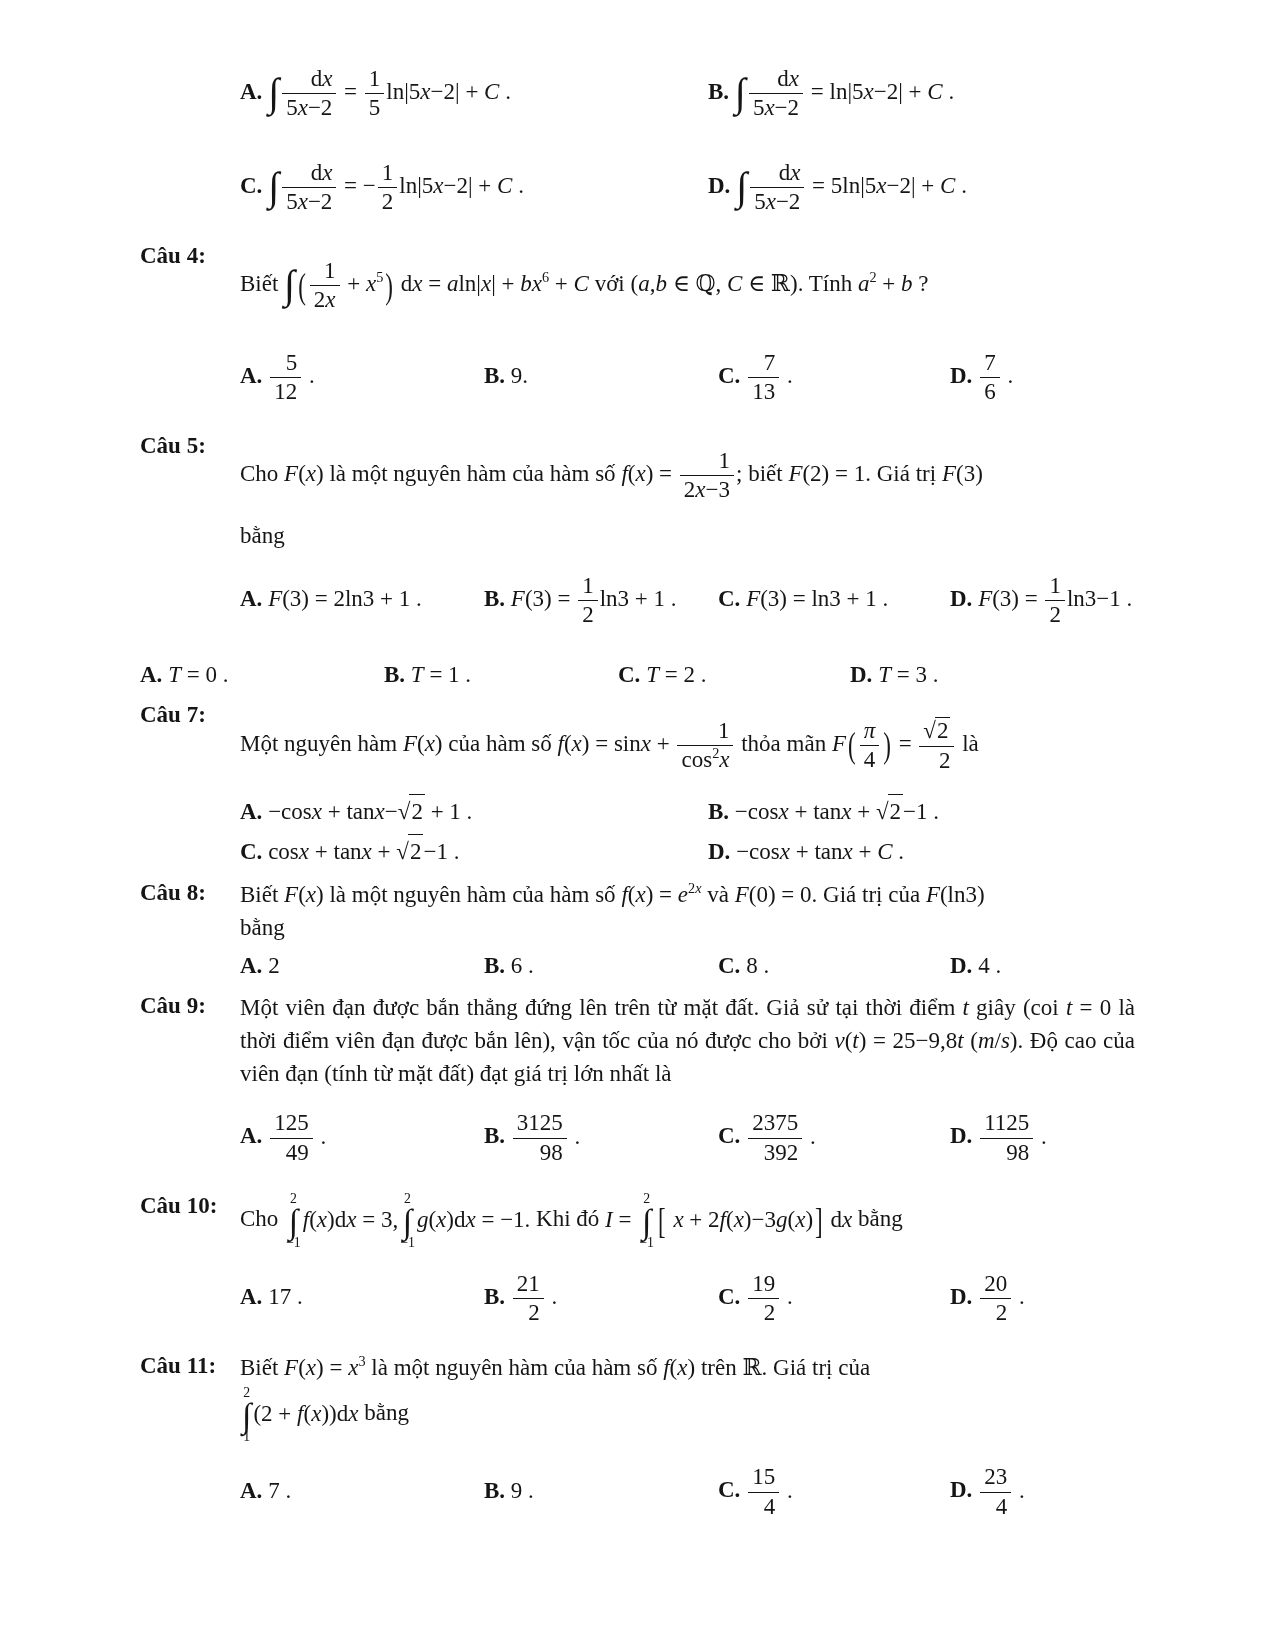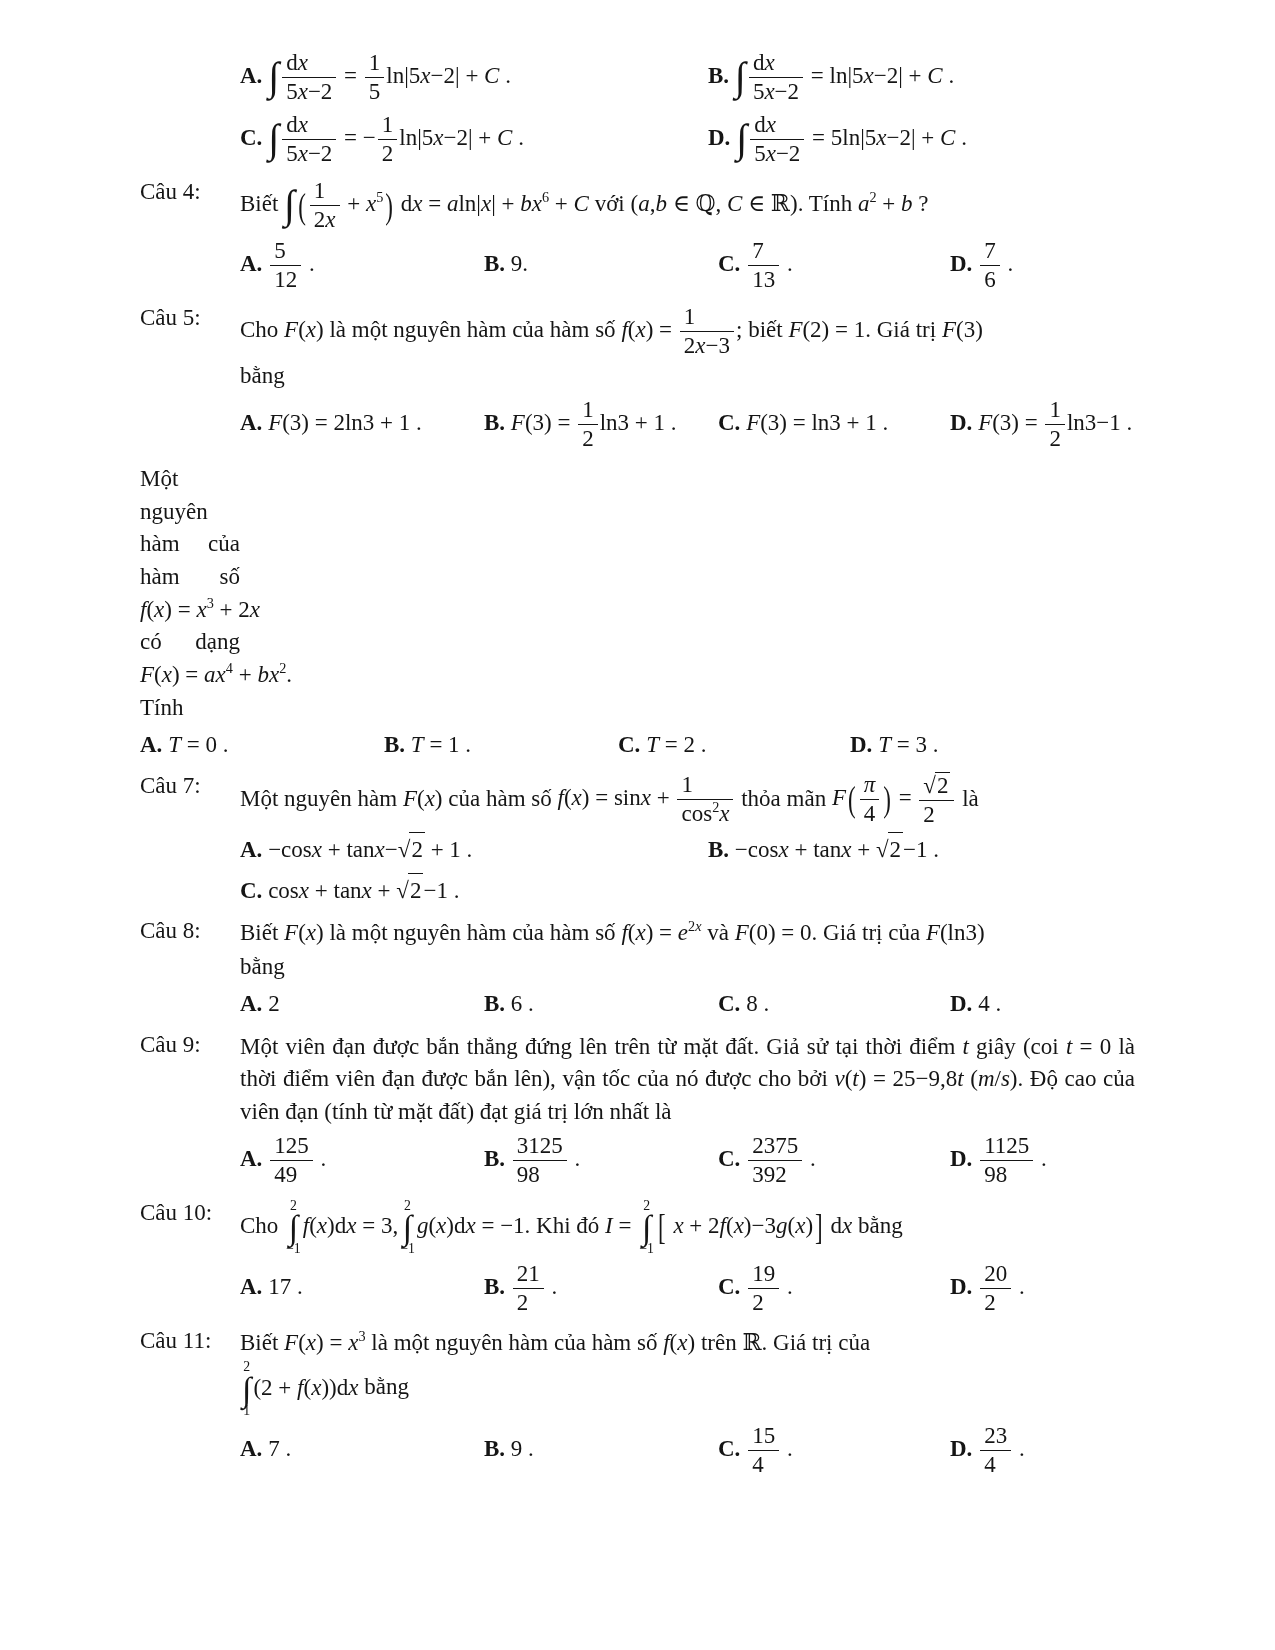--- a/index.html
+++ b/index.html
@@ -5,34 +5,34 @@
   *{box-sizing:border-box}
   html,body{margin:0;padding:0}
   body{
     width:1275px;height:1650px;overflow:hidden;
     background:#ffffff;color:#151515;
     font-family:"Liberation Serif","DejaVu Serif",serif;
     font-size:23px;
   }
   .page{padding:46px 140px 0 140px}
   .q-block{display:grid;grid-template-columns:100px 1fr;margin-bottom:9px}
-  .q-label{font-weight:400;padding-top:2px;white-space:nowrap}
+  .q-label{font-weight:700;padding-top:2px;white-space:nowrap}
   .q-main{min-width:0}
   .q-line{text-align:justify;line-height:1.42;margin:1px 0}
   .q-line .math{white-space:nowrap}
   .opts{display:grid;column-gap:6px;margin-top:4px;align-items:baseline}
   .opts.cols4{grid-template-columns:238px 228px 226px auto}
   .opts.cols2{grid-template-columns:462px auto;row-gap:6px}
   .opt{line-height:1.45;white-space:nowrap}
   .okey{font-weight:700}
   .math{font-family:"Liberation Serif","DejaVu Serif",serif}
   .math i{font-style:italic}
   sup{font-size:0.62em;vertical-align:super;line-height:0}
   
-  .fr{display:inline-block;vertical-align:middle;text-align:left;margin:0 2px;line-height:1.15}
+  .fr{display:inline-block;vertical-align:middle;text-align:right;margin:16px 2px;line-height:1.15}
   .fr>.nu{display:block;padding:0 4px 1px 4px;border-bottom:1.4px solid #151515}
   .fr>.de{display:block;padding:1px 4px 0 4px}
   
   .int{font-size:1.75em;line-height:0.9;vertical-align:-0.18em;margin-right:1px}
   
   .intl{display:inline-flex;flex-direction:column;align-items:center;vertical-align:middle;line-height:1;margin:0 2px}
   .intl .isign{font-size:1.5em;line-height:0.85}
   .intl .ilim{font-size:0.6em;line-height:1.05}
   
   .sqrt{display:inline-block;white-space:nowrap}
@@ -86,41 +86,41 @@
             <div class="opt"><b class="okey">B.</b> <span class="math"><i>F</i>(3) = <span class="fr"><span class="nu">1</span><span class="de">2</span></span>ln3 + 1 .</span></div>
             <div class="opt"><b class="okey">C.</b> <span class="math"><i>F</i>(3) = ln3 + 1 .</span></div>
             <div class="opt"><b class="okey">D.</b> <span class="math"><i>F</i>(3) = <span class="fr"><span class="nu">1</span><span class="de">2</span></span>ln3−1 .</span></div>
           </div>
     </div>
   </section>
 
   <section class="q-block">
     <div class="q-main">
       <div class="q-content">
-            <div class="q-line"><span class="txt">Một nguyên hàm của hàm số </span><span class="math"><i>f</i>(<i>x</i>) = <i>x</i><sup>3</sup> + 2<i>x</i></span><span class="txt"> có dạng </span><span class="math"><i>F</i>(<i>x</i>) = <i>a</i><i>x</i><sup>4</sup> + <i>b</i><i>x</i><sup>2</sup></span><span class="txt">. Tính</span></div>
           </div>
       <div class="opts cols4">
             <div class="opt"><b class="okey">A.</b> <span class="math"><i>T</i> = 0 .</span></div>
             <div class="opt"><b class="okey">B.</b> <span class="math"><i>T</i> = 1 .</span></div>
             <div class="opt"><b class="okey">C.</b> <span class="math"><i>T</i> = 2 .</span></div>
             <div class="opt"><b class="okey">D.</b> <span class="math"><i>T</i> = 3 .</span></div>
           </div>
     </div>
   </section>
 
   <section class="q-block">
     <div class="q-label">Câu 7:</div>
     <div class="q-main">
       <div class="q-content">
             <div class="q-line"><span class="txt">Một nguyên hàm </span><span class="math"><i>F</i>(<i>x</i>)</span><span class="txt"> của hàm số </span><span class="math"><i>f</i>(<i>x</i>) = sin<i>x</i> + <span class="fr"><span class="nu">1</span><span class="de">cos<sup>2</sup><i>x</i></span></span></span><span class="txt"> thỏa mãn </span><span class="math"><i>F</i><span class="bigd">(</span><span class="fr"><span class="nu"><i>π</i></span><span class="de">4</span></span><span class="bigd">)</span> = <span class="fr"><span class="nu"><span class="sqrt"><span class="rs">√</span><span class="rc">2</span></span></span><span class="de">2</span></span></span><span class="txt"> là</span></div>
           </div>
       <div class="opts cols2">
             <div class="opt"><b class="okey">A.</b> <span class="math">−cos<i>x</i> + tan<i>x</i>−<span class="sqrt"><span class="rs">√</span><span class="rc">2</span></span> + 1 .</span></div>
             <div class="opt"><b class="okey">B.</b> <span class="math">−cos<i>x</i> + tan<i>x</i> + <span class="sqrt"><span class="rs">√</span><span class="rc">2</span></span>−1 .</span></div>
             <div class="opt"><b class="okey">C.</b> <span class="math">cos<i>x</i> + tan<i>x</i> + <span class="sqrt"><span class="rs">√</span><span class="rc">2</span></span>−1 .</span></div>
+            <div class="opt"><b class="okey">D.</b> <span class="math">−cos<i>x</i> + tan<i>x</i> + <i>C</i> .</span></div>
           </div>
     </div>
   </section>
 
   <section class="q-block">
     <div class="q-label">Câu 8:</div>
     <div class="q-main">
       <div class="q-content">
             <div class="q-line"><span class="txt">Biết </span><span class="math"><i>F</i>(<i>x</i>)</span><span class="txt"> là một nguyên hàm của hàm số </span><span class="math"><i>f</i>(<i>x</i>) = <i>e</i><sup>2<i>x</i></sup></span><span class="txt"> và </span><span class="math"><i>F</i>(0) = 0</span><span class="txt">. Giá trị của </span><span class="math"><i>F</i>(ln3)</span></div>
             <div class="q-line"><span class="txt">bằng</span></div>

